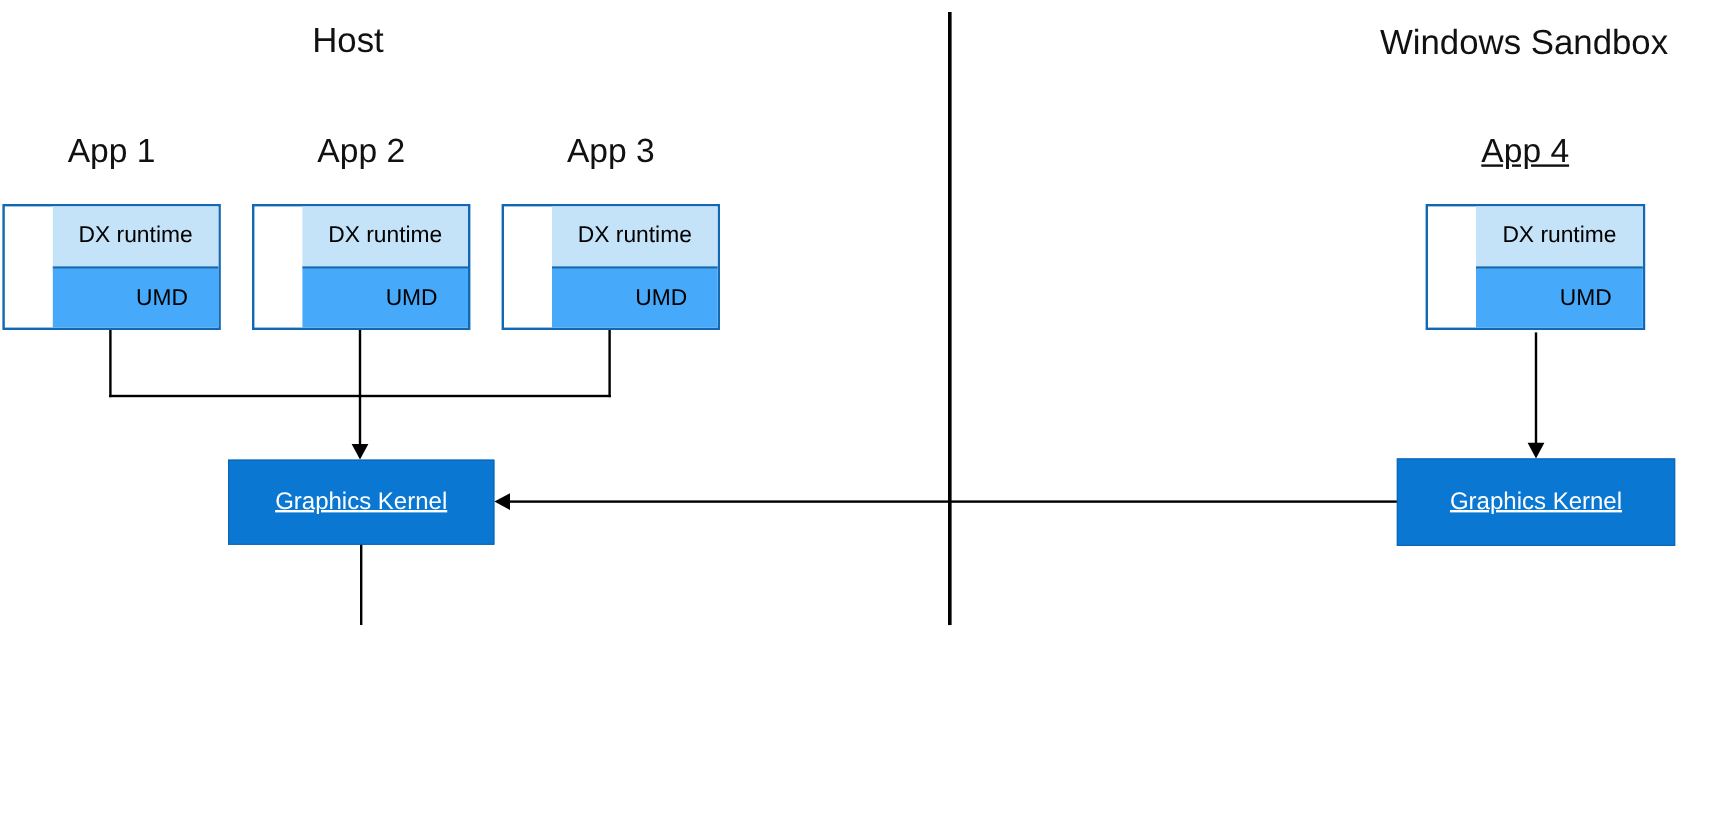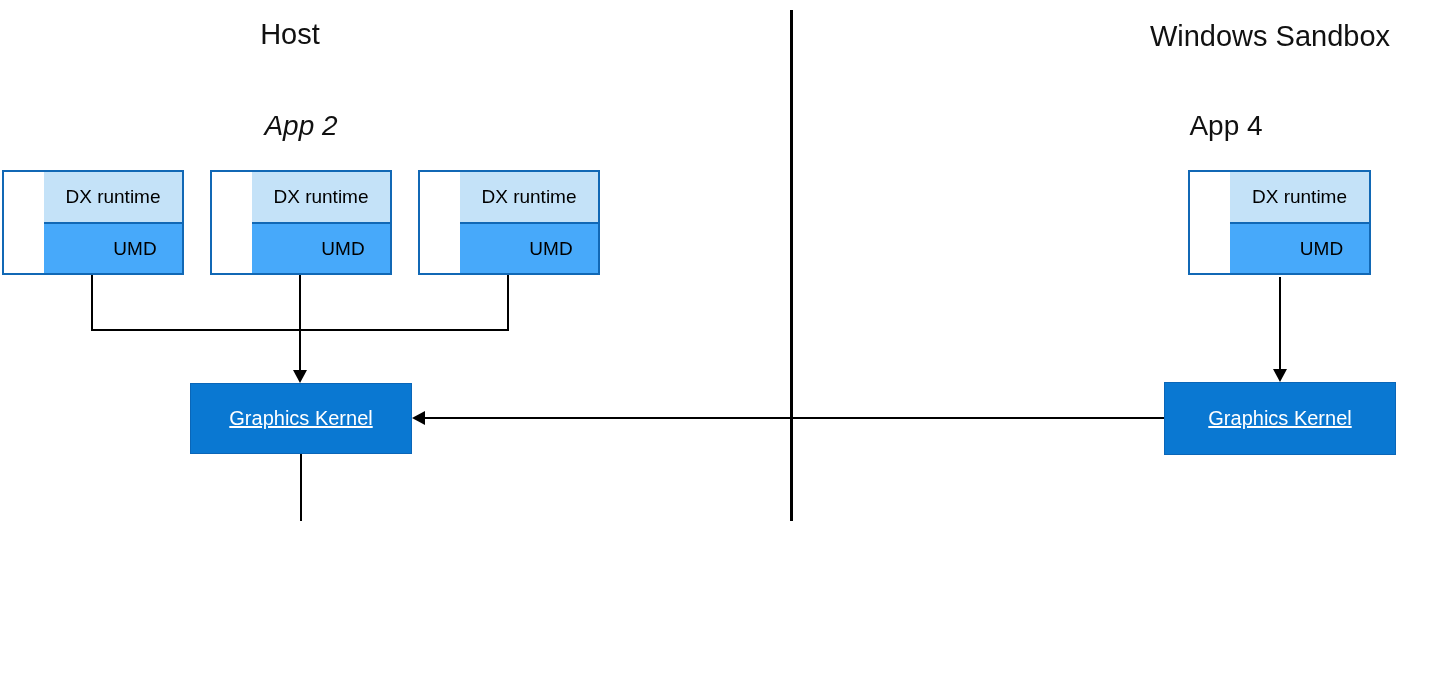--- a/index.html
+++ b/index.html
@@ -80,22 +80,24 @@
 </head>
 <body>
 
 <div class="canvas">
 
   <div class="section-title" style="left:140px; top:18px; width:300px;">Host</div>
   <div class="section-title" style="left:1095px; top:20px; width:350px;">Windows Sandbox</div>
 
   <div class="line" style="left:790px; top:10px; width:3px; height:678px;"></div>
 
-  <div class="app-label" style="left:210px; top:110px;font-style:italic;">App 2</div>
-  <div class="app-label" style="left:1135px; top:110px;">App 4</div>
+  <div class="app-label" style="left:2px; top:110px;">App 1</div>
+  <div class="app-label" style="left:210px; top:110px;">App 2</div>
+  <div class="app-label" style="left:418px; top:110px;">App 3</div>
+  <div class="app-label" style="left:1180px; top:110px;text-decoration:underline;">App 4</div>
 
   <div class="app-box" style="left:2px; top:170px;">
     <div class="layer layer-dx">DX runtime</div>
     <div class="layer layer-umd">UMD</div>
   </div>
 
   <div class="app-box" style="left:210px; top:170px;">
     <div class="layer layer-dx">DX runtime</div>
     <div class="layer layer-umd">UMD</div>
   </div>

